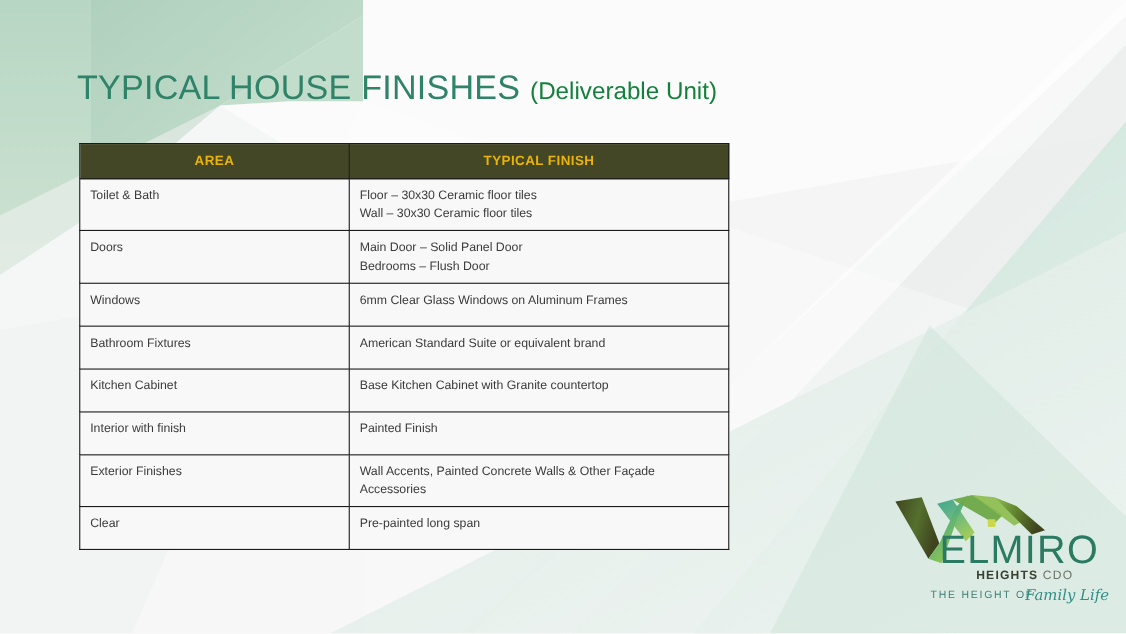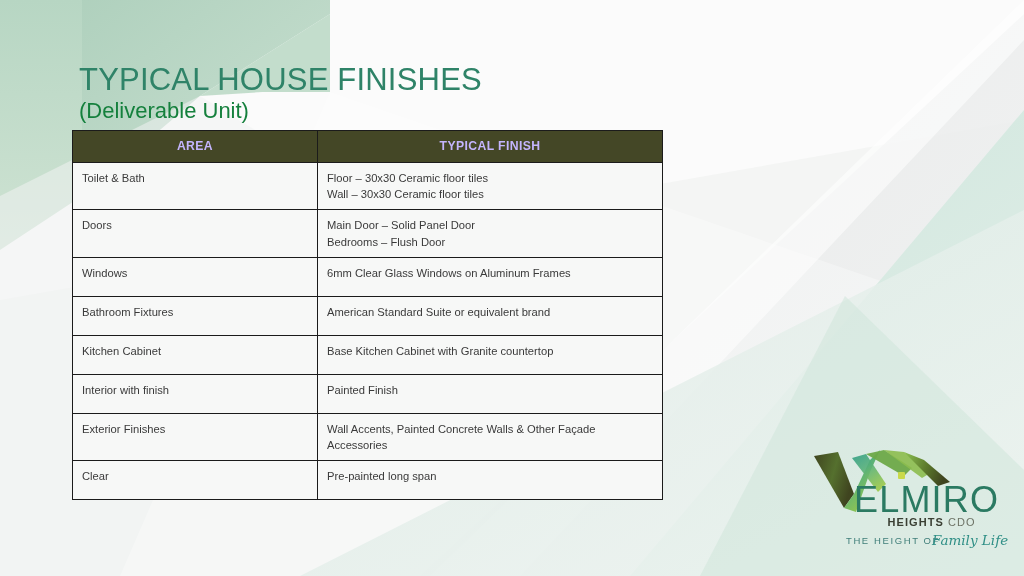--- a/index.html
+++ b/index.html
@@ -25,21 +25,20 @@
   .bg-svg { display: block; width: 1024px; height: 576px; }
 
   
   #title-block {
     position: absolute;
     left: 70px;
     top: 62px;
     display: flex;
     align-items: baseline;
     white-space: nowrap;
-    flex-direction: column;
   }
   #title-main {
     font-size: 31px;
     letter-spacing: 0.2px;
     color: #2f8368;
     font-weight: 400;
   }
   #title-sub {
     font-size: 22px;
     color: #15803d;
@@ -64,21 +63,21 @@
   #finishes-table td {
     border: 1.6px solid #1b1b1b;
     vertical-align: top;
     padding: 7px 8px 7px 9px;
     font-size: 11.2px;
     line-height: 1.45;
     color: #3a3a3a;
   }
   #finishes-table thead th {
     background: #444726;
-    color: #c4b5fd;
+    color: #eab308;
     font-size: 12.2px;
     font-weight: bold;
     letter-spacing: 0.4px;
     text-align: center;
     vertical-align: middle;
     height: 31px;
     padding: 0 20px;
   }
   #finishes-table tbody tr { }
   #finishes-table tbody td { height: 24px; }

